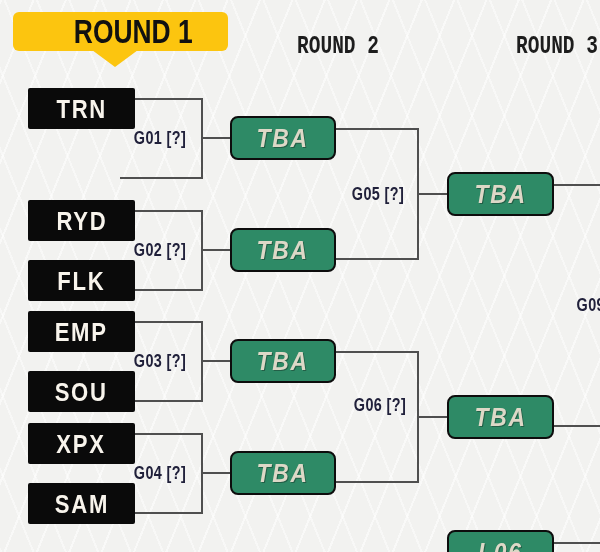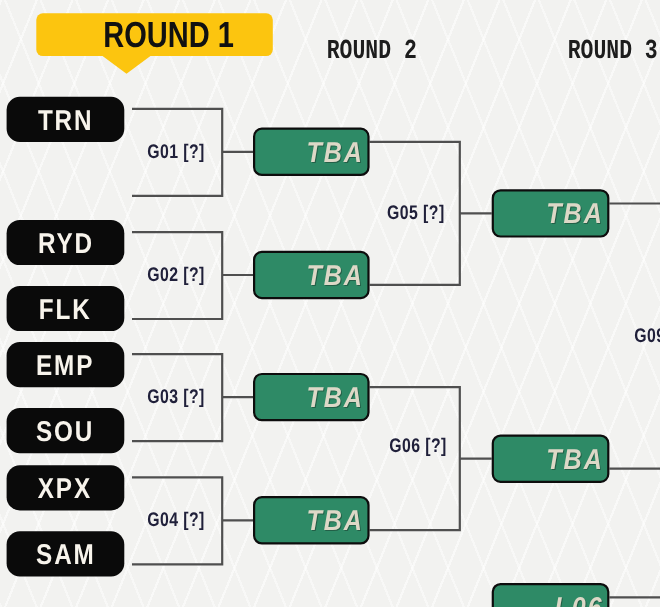--- a/index.html
+++ b/index.html
@@ -28,21 +28,20 @@
     position: absolute;
     left: 13px; top: 12px;
     width: 215px; height: 39px;
     background: #fcc50f;
     border-radius: 6px;
     display: flex; align-items: center; justify-content: center;
     padding-left: 26px;
     box-sizing: border-box;
     color: #111;
     font-size: 33px;
-    margin-left: 20px;
   }
   .banner-tip {
     position: absolute;
     left: 92px; top: 50px;
     width: 0; height: 0;
     border-left: 23px solid transparent;
     border-right: 23px solid transparent;
     border-top: 17px solid #fcc50f;
   }
   .rhdr {
@@ -50,39 +49,39 @@
     top: 46px;
     transform: translate(-50%, -50%);
     color: #1d1d1d;
     font-size: 25px;
     font-family: Liberation Mono, monospace;
   }
   .rhdr .cond { transform: scaleX(0.78); }
 
   .team {
     position: absolute;
-    left: 6px;
+    left: 28px;
     width: 107px; height: 41px;
     background: #0a0a0a;
-    border-radius: 12px;
+    border-radius: 2px;
     display: flex; align-items: center; justify-content: center;
     color: #f8f4ec;
     font-size: 26px;
     cursor: pointer;
   }
   .team .cond { transform: scaleX(0.85); letter-spacing: 2px; }
 
   .slot {
     position: absolute;
     width: 106px; height: 44px;
     background: #2e8a66;
     border: 2px solid #0d0d0d;
     border-radius: 8px;
     box-sizing: border-box;
-    display: flex; align-items: center; justify-content: flex-end;
+    display: flex; align-items: center; justify-content: center;
     color: #ddd8c7;
     font-size: 26px;
     font-style: italic;
     cursor: pointer;
   }
   .slot .cond { transform: scaleX(0.88); letter-spacing: 2px; text-shadow: 1px 1px 0 rgba(15,15,15,0.35); }
   .slot.r3 { width: 107px; }
 
   .glabel {
     position: absolute;

